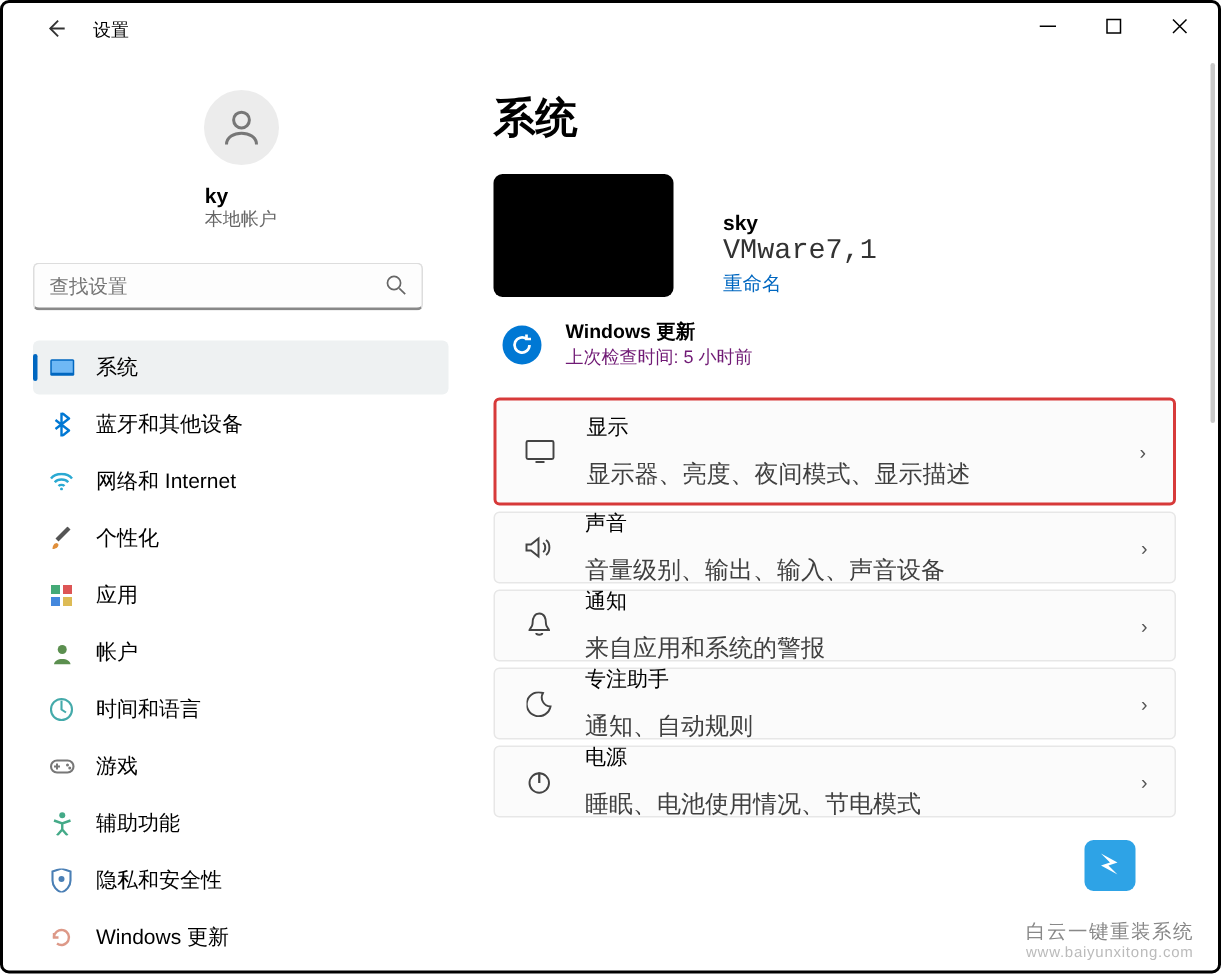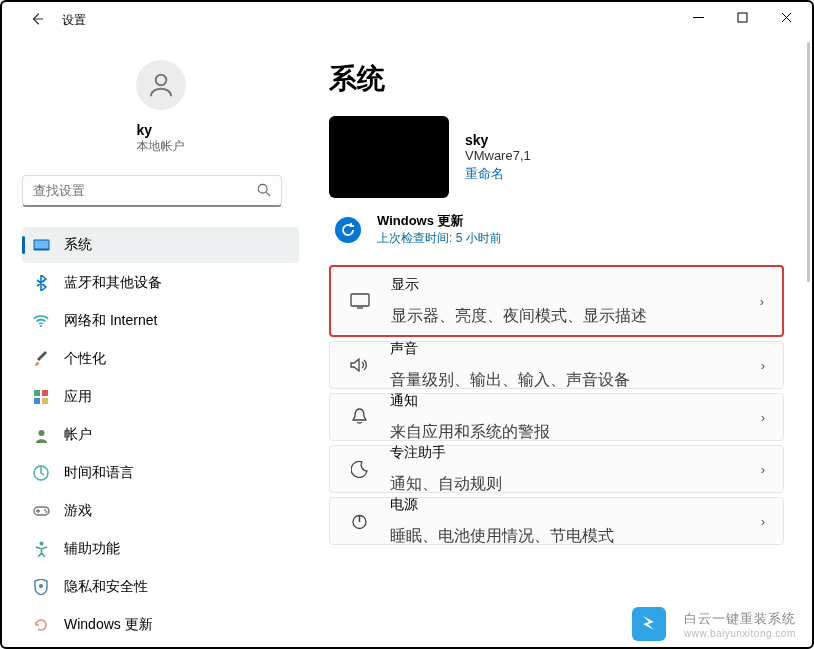--- a/index.html
+++ b/index.html
@@ -27,41 +27,41 @@
 
 .nav { display: flex; flex-direction: column; gap: 2px; }
 .nav-item { display: flex; align-items: center; height: 36px; padding: 0 10px; border-radius: 4px; gap: 14px; cursor: pointer; font-size: 14px; position: relative; }
 .nav-item.selected { background: #eef1f2; }
 .nav-item.selected::before { content: ""; position: absolute; left: 0; top: 9px; bottom: 9px; width: 3px; background: #0067c0; border-radius: 2px; }
 .nav-item .nicon { width: 18px; height: 18px; display: flex; align-items: center; justify-content: center; font-size: 15px; }
 
 .main { flex: 1; padding: 22px 28px 0 22px; overflow-y: auto; }
 .main h1 { font-size: 28px; font-weight: 600; margin-bottom: 18px; }
 
-.device-row { display: flex; align-items: center; gap: 16px; margin-bottom: 14px; }
+.device-row { display: flex; align-items: flex-end; gap: 33px; margin-bottom: 14px; }
 .device-thumb { width: 120px; height: 82px; background: #000; border-radius: 6px; }
 .device-info .dname { font-size: 14px; font-weight: 600; }
-.device-info .dmodel { font-size: 13px; color: #333; margin-bottom: 2px; }
+.device-info .dmodel { font-size: 19px; color: #333; margin-bottom: 2px; font-family: Liberation Mono, monospace; }
 .device-info .drename { font-size: 13px; color: #0067c0; }
 
 .update-row { display: flex; align-items: center; gap: 16px; margin-bottom: 18px; padding-left: 6px; }
 .update-icon { width: 26px; height: 26px; border-radius: 50%; background: #0078d4; display: flex; align-items: center; justify-content: center; color: #fff; font-size: 15px; }
 .update-row .ut { font-size: 13px; font-weight: 600; }
-.update-row .us { font-size: 12px; color: #0369a1; }
+.update-row .us { font-size: 12px; color: #701a75; }
 
 .tiles { display: flex; flex-direction: column; gap: 4px; }
 .tile { display: flex; align-items: center; height: 48px; padding: 0 18px; border: 1px solid #e7e7e7; border-radius: 4px; gap: 20px; cursor: pointer; background: #fbfbfb; }
 .tile.hl { border: 2px solid #d73a3a; height: 72px; }
 .tile .ticon { width: 22px; display: flex; justify-content: center; font-size: 18px; color: #444; }
 .tile .tbody { flex: 1; }
 .tile .ttitle { font-size: 14px; }
 .tile .tsub { font-size: 16px; color: #404040; margin-top: 12px; }
 .tile .chev { font-size: 13px; color: #555; }
 
-.watermark { position: absolute; right: 16px; bottom: 6px; display: flex; align-items: center; gap: 18px; }
+.watermark { position: absolute; right: 16px; bottom: 6px; display: flex; align-items: center; gap: 18px; flex-direction: column; }
 .watermark .wicon { width: 34px; height: 34px; background: #2ea3e6; border-radius: 6px; display: flex; align-items: center; justify-content: center; color: #fff; font-size: 18px; }
 .watermark .wtext .l1 { font-size: 13px; color: #888; letter-spacing: 1px; }
 .watermark .wtext .l2 { font-size: 10px; color: #bbb; letter-spacing: 0.5px; }
 
 .scroll-edge { position: absolute; right: 2px; top: 40px; width: 3px; height: 240px; background: #c8c8c8; border-radius: 2px; }
 </style>
 </head>
 <body>
 
 <div class="titlebar">

